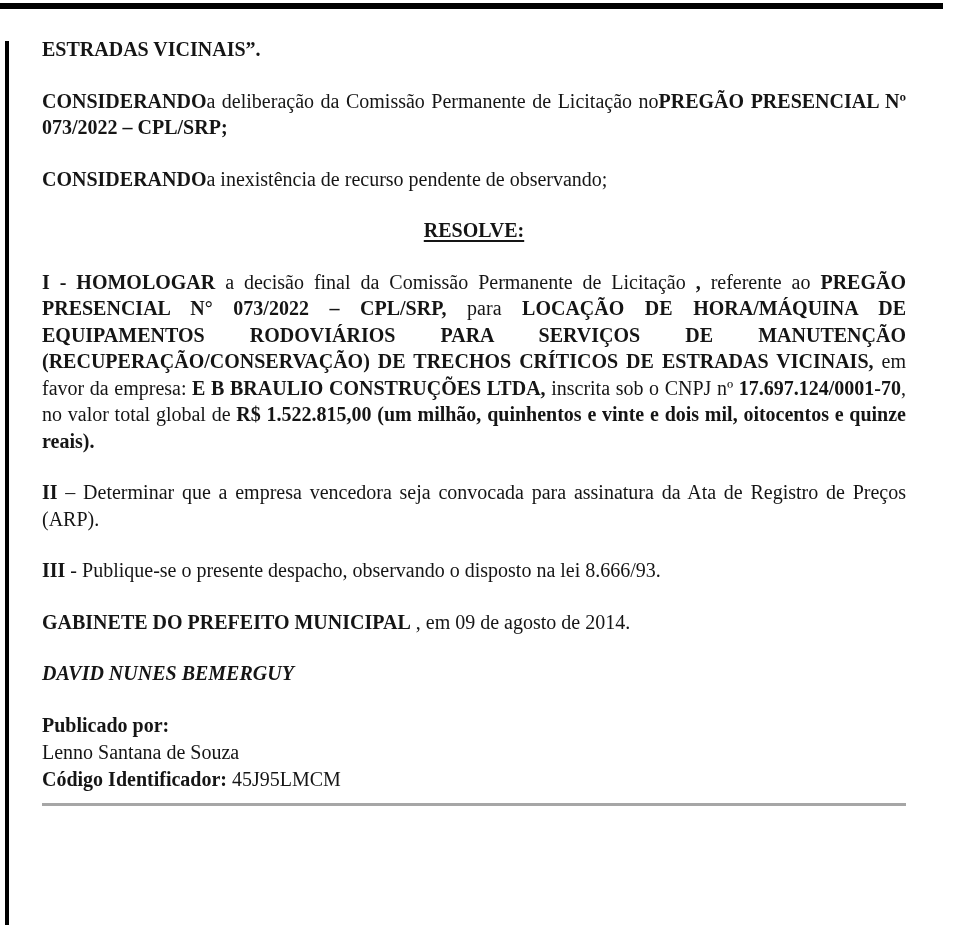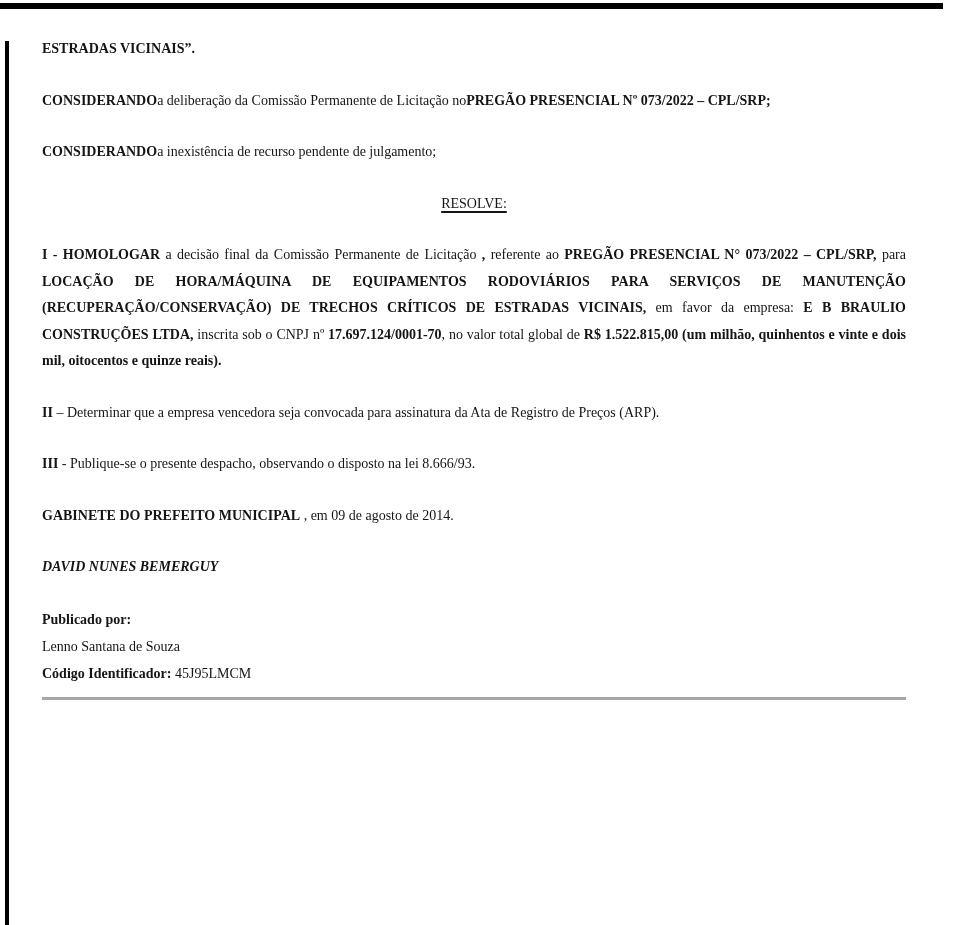--- a/index.html
+++ b/index.html
@@ -29,31 +29,31 @@
     left: 5px;
     width: 4px;
     height: 884px;
     background: #000000;
   }
   .content {
     position: absolute;
     top: 36px;
     left: 42px;
     width: 864px;
-    font-size: 14px;
+    font-size: 20px;
     line-height: 26.5px;
   }
   .para {
     margin: 0 0 25px 0;
     text-align: justify;
   }
   .bold { font-weight: bold; }
   .center { text-align: center; }
   .resolve-heading {
-    font-weight: normal;
+    font-weight: bold;
     text-decoration: underline;
     text-decoration-thickness: 2px;
     text-underline-offset: 3px;
   }
   .sig-name {
     font-weight: bold;
     font-style: italic;
   }
   .publication-block {
     line-height: 27px;
@@ -73,21 +73,21 @@
 
   <div class="top-rule"></div>
   <div class="left-rule"></div>
 
   <div class="content">
 
     <p class="para"><span class="bold">ESTRADAS VICINAIS”.</span></p>
 
     <p class="para"><span class="bold">CONSIDERANDO</span><span>a deliberação da Comissão Permanente de Licitação no</span><span class="bold">PREGÃO PRESENCIAL Nº 073/2022 – CPL/SRP;</span></p>
 
-    <p class="para"><span class="bold">CONSIDERANDO</span><span>a inexistência de recurso pendente de julgamento;</span></p>
+    <p class="para"><span class="bold">CONSIDERANDO</span><span>a inexistência de recurso pendente de observando;</span></p>
 
     <p class="para center"><span class="resolve-heading">RESOLVE:</span></p>
 
     <p class="para"><span class="bold">I - HOMOLOGAR</span><span> a decisão final da Comissão Permanente de Licitação</span><span class="bold"> ,</span><span> referente ao </span><span class="bold">PREGÃO PRESENCIAL N° 073/2022 – CPL/SRP,</span><span> para </span><span class="bold">LOCAÇÃO DE HORA/MÁQUINA DE EQUIPAMENTOS RODOVIÁRIOS PARA SERVIÇOS DE MANUTENÇÃO (RECUPERAÇÃO/CONSERVAÇÃO) DE TRECHOS CRÍTICOS DE ESTRADAS VICINAIS,</span><span> em favor da empresa: </span><span class="bold">E B BRAULIO CONSTRUÇÕES LTDA,</span><span> inscrita sob o CNPJ nº </span><span class="bold">17.697.124/0001-70</span><span>, no valor total global de </span><span class="bold">R$ 1.522.815,00 (um milhão, quinhentos e vinte e dois mil, oitocentos e quinze reais).</span></p>
 
     <p class="para"><span class="bold">II</span><span> – Determinar que a empresa vencedora seja convocada para assinatura da Ata de Registro de Preços (ARP).</span></p>
 
     <p class="para"><span class="bold">III</span><span> - Publique-se o presente despacho, observando o disposto na lei 8.666/93.</span></p>
 
     <p class="para"><span class="bold">GABINETE DO PREFEITO MUNICIPAL</span><span> , em 09 de agosto de 2014.</span></p>

